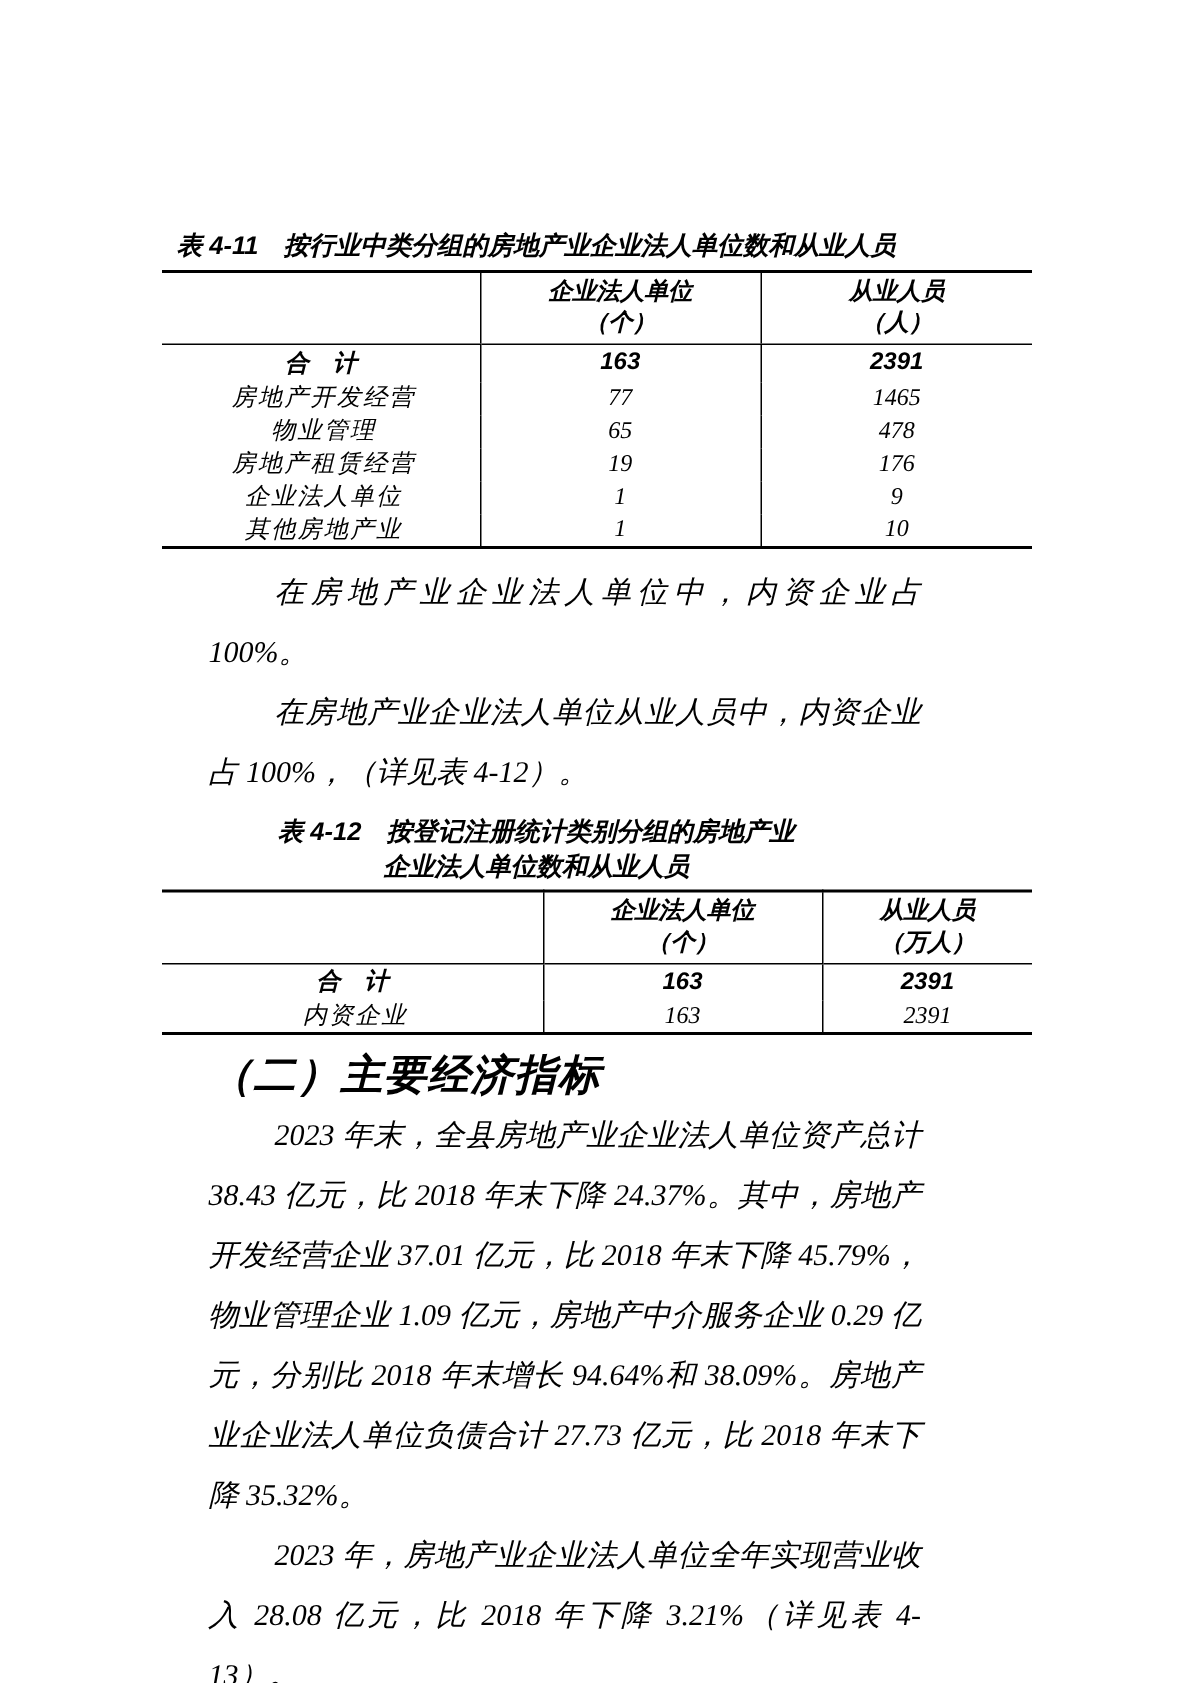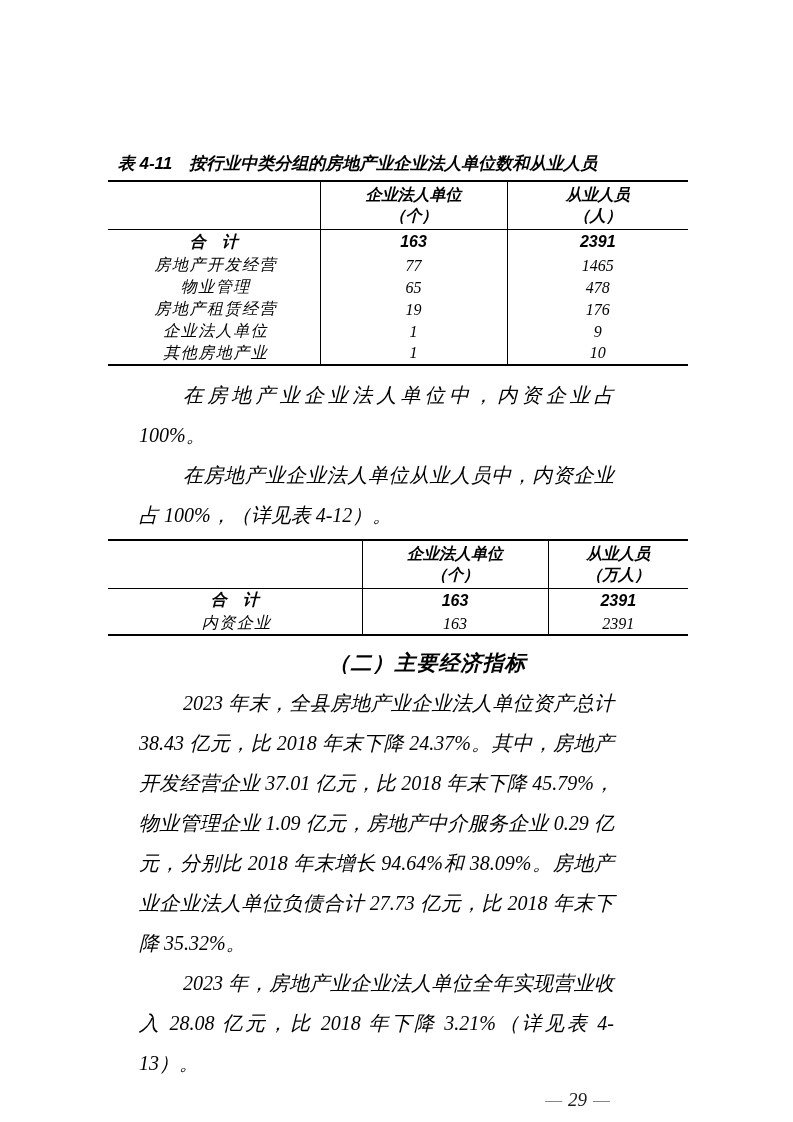--- a/index.html
+++ b/index.html
@@ -85,24 +85,23 @@
     color: #000;
     margin-left: 36px;
   }
   .par-a { margin-top: 9px; }
 
   
   .section-heading {
     margin: 13px 0 0 140px;
     font-family: "Liberation Sans", "DejaVu Sans", sans-serif;
     font-weight: 700;
-    font-size: 21px;
+    font-size: 28px;
     line-height: 28px;
     letter-spacing: 1px;
-    text-align: center;
   }
   .after-heading { margin-top: 6px; }
 
   
   .page-number {
     margin: 4px 105px 0 0;
     text-align: right;
     font-size: 19px;
     line-height: 26px;
   }
@@ -165,20 +164,24 @@
         <td class="row-label">其他房地产业</td>
         <td class="vline">1</td>
         <td class="vline">10</td>
       </tr>
     </tbody>
   </table>
 
   <p class="body-par par-a">在房地产业企业法人单位中，内资企业占 100%。</p>
   <p class="body-par">在房地产业企业法人单位从业人员中，内资企业占 100%，（详见表 4-12）。</p>
 
+  <div class="table-caption caption-2">
+    <div>表 4-12　按登记注册统计类别分组的房地产业</div>
+    <div>企业法人单位数和从业人员</div>
+  </div>
 
   <table class="stat-table" style="margin-top:4px;">
     <colgroup>
       <col class="t2-col1">
         <col class="t2-col2">
         <col class="t2-col3">
     </colgroup>
     <thead>
       <tr>
         <th></th>

